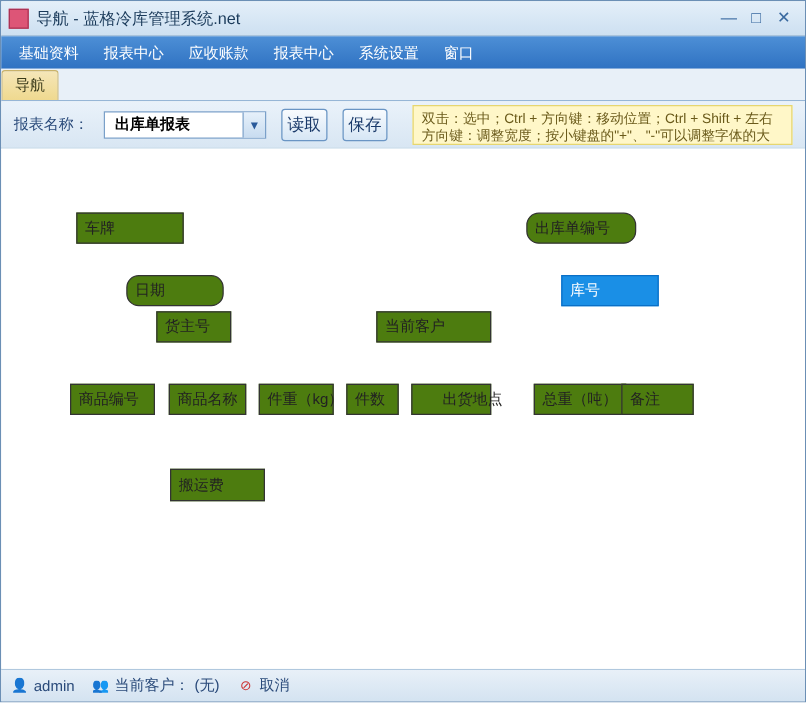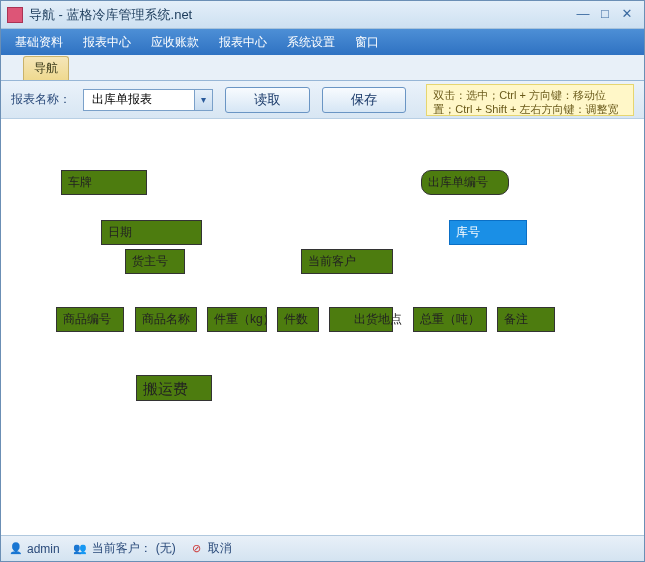--- a/index.html
+++ b/index.html
@@ -4,30 +4,30 @@
 <style>
 * { box-sizing: border-box; margin: 0; padding: 0; font-family: "Microsoft YaHei", SimSun, sans-serif; }
 body { background: #fff; width: 645px; height: 562px; overflow: hidden; font-size: 12px; }
 .window { width: 645px; height: 562px; border: 1px solid #6b8fb5; display: flex; flex-direction: column; }
 .titlebar { background: linear-gradient(#e4eff9, #cde0f1); height: 28px; display: flex; align-items: center; padding: 0 6px; border-bottom: 1px solid #a8c3db; }
 .titlebar .icon { width: 16px; height: 16px; background: #d57; margin-right: 6px; border: 1px solid #a35; }
 .titlebar .title { flex: 1; color: #1a3a5a; font-size: 13px; }
 .titlebar .winbtn { width: 22px; height: 18px; color: #3a6aa0; text-align: center; cursor: pointer; font-size: 13px; line-height: 16px; }
 .menubar { background: linear-gradient(#4d8fd6, #2f72c2); height: 26px; display: flex; align-items: center; padding: 0 4px; }
 .menubar .menuitem { color: #fff; padding: 4px 10px; cursor: pointer; font-size: 12px; }
-.tabstrip { background: #e8f0f8; height: 26px; display: flex; align-items: flex-end; border-bottom: 1px solid #97b6d6; padding-left: 22px; }
+.tabstrip { background: #e8f0f8; height: 26px; display: flex; align-items: flex-end; border-bottom: 1px solid #97b6d6; padding-left: 0; }
 .tab { background: linear-gradient(#f5e6b8, #efd98f); border: 1px solid #c9b26a; border-bottom: none; padding: 3px 10px; border-radius: 3px 3px 0 0; margin-right: 2px; color: #3a3a1a; font-size: 12px; }
 .tab.sel { background: #fff; border-color: #97b6d6; color: #2a4a7a; }
 .tab .x { margin-left: 6px; color: #888; cursor: pointer; }
 .toolbar { background: linear-gradient(#eaf2fa, #d8e6f3); height: 38px; display: flex; align-items: center; padding: 0 10px; gap: 12px; border-bottom: 1px solid #b8cfe4; }
 .toolbar label { color: #2a4a7a; }
-.combo { display: inline-flex; align-items: center; background: #fff; border: 1px solid #7aa0c9; height: 22px; }
+.combo { display: inline-flex; align-items: center; background: #fff; border: 1px solid #7aa0c9; height: 22px; font-weight: bold; }
 .combo span { padding: 0 8px; min-width: 110px; display: inline-block; }
 .combo .arrow { width: 18px; height: 100%; background: linear-gradient(#e6f0fa,#c8dcf0); border-left: 1px solid #7aa0c9; display: flex; align-items: center; justify-content: center; color: #2a5a9a; font-size: 10px; }
-.btn { background: linear-gradient(#f8fbfe,#d6e6f5); border: 1px solid #6a95c4; border-radius: 3px; padding: 3px 28px; color: #1a3a6a; cursor: pointer; }
+.btn { background: linear-gradient(#f8fbfe,#d6e6f5); border: 1px solid #6a95c4; border-radius: 3px; padding: 3px 4px; color: #1a3a6a; cursor: pointer; }
 .hint { flex: 1; background: #fff7c8; border: 1px solid #e6d670; color: #6a5a1a; font-size: 11px; padding: 3px 6px; line-height: 1.3; margin-left: 8px; height: 32px; overflow: hidden; }
 .canvas { flex: 1; background: #fff; position: relative; border-top: 1px solid #fff; }
 .field { position: absolute; border: 1px solid #333; background: #4d7c0f; padding: 3px 6px; font-size: 12px; color: #222; white-space: nowrap; cursor: move; }
 .field.sel { background: #1a8fe6; color: #fff; border-color: #0a6fc6; }
 .statusbar { background: linear-gradient(#e8f0f8,#d4e3f1); height: 26px; display: flex; align-items: center; padding: 0 8px; gap: 14px; border-top: 1px solid #b0c8de; color: #2a4a7a; }
 .statusbar .sitem { display: flex; align-items: center; gap: 4px; }
 .sicon { width: 14px; height: 14px; display: inline-flex; align-items: center; justify-content: center; font-size: 11px; }
 </style>
 </head>
 <body>
@@ -65,35 +65,35 @@
     </div>
     <button class="btn">读取</button>
     <button class="btn">保存</button>
     <div class="hint">双击：选中；Ctrl + 方向键：移动位置；Ctrl + Shift + 左右方向键：调整宽度；按小键盘的"+"、"-"可以调整字体的大小</div>
   </div>
 
   <div class="canvas">
     <div class="field" style="left:60px; top:50px; width:86px;">车牌</div>
     <div class="field" style="left:420px; top:50px; width:88px;border-radius:10px;">出库单编号</div>
 
-    <div class="field" style="left:100px; top:100px; width:101px;">日期</div>
+    <div class="field" style="left:100px; top:100px; width:78px;border-radius:10px;">日期</div>
     <div class="field sel" style="left:448px; top:100px; width:78px;">库号</div>
 
     <div class="field" style="left:124px; top:129px; width:60px;">货主号</div>
     <div class="field" style="left:300px; top:129px; width:92px;">当前客户</div>
 
     <div class="field" style="left:55px; top:187px; width:68px;">商品编号</div>
     <div class="field" style="left:134px; top:187px; width:62px;">商品名称</div>
     <div class="field" style="left:206px; top:187px; width:60px;">件重（kg）</div>
     <div class="field" style="left:276px; top:187px; width:42px;">件数</div>
     <div class="field" style="left:328px; top:187px; width:64px;padding-left:24px;">出货地点</div>
-    <div class="field" style="left:412px; top:187px; width:74px;">总重（吨）</div>
+    <div class="field" style="left:426px; top:187px; width:74px;">总重（吨）</div>
     <div class="field" style="left:496px; top:187px; width:58px;">备注</div>
 
-    <div class="field" style="left:135px; top:255px; width:76px; height:26px; font-size:15px; padding-top:4px;">搬运费</div>
+    <div class="field" style="left:135px; top:255px; width:76px; height:26px; font-size:12px; padding-top:4px;">搬运费</div>
   </div>
 
   <div class="statusbar">
     <div class="sitem">
       <span class="sicon">👤</span>
       <span>admin</span>
     </div>
     <div class="sitem">
       <span class="sicon">👥</span>
       <span>当前客户：</span>

